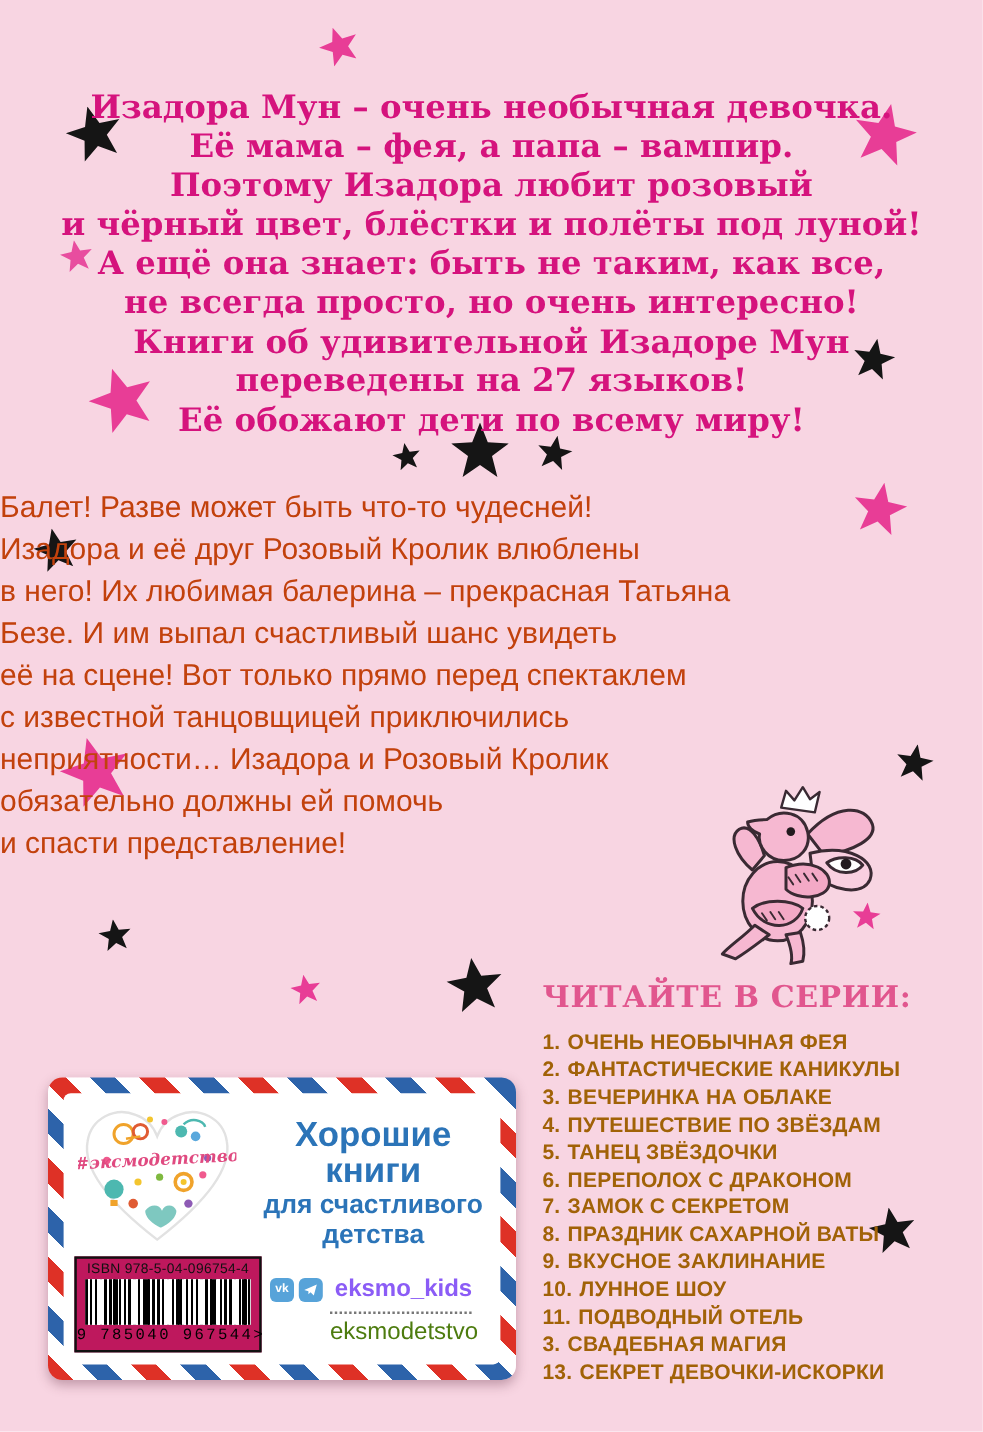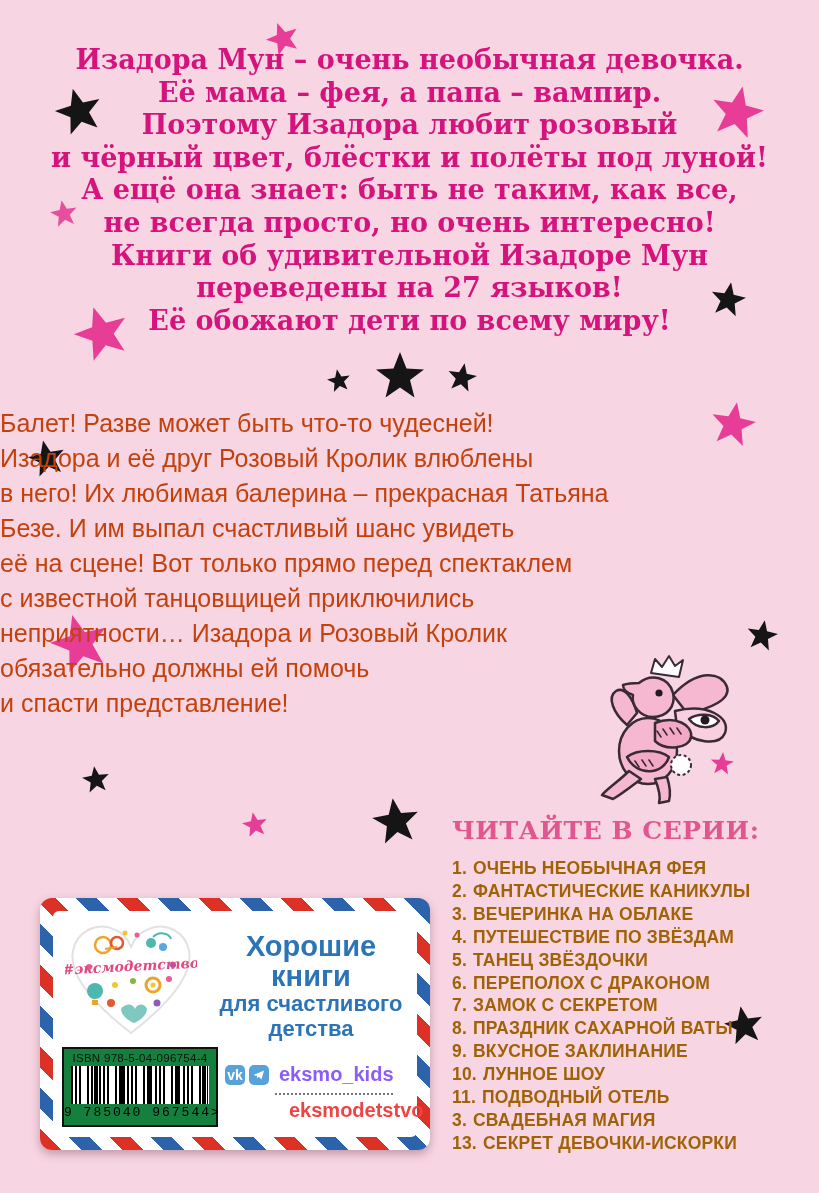--- a/index.html
+++ b/index.html
@@ -9,21 +9,21 @@
     font-family:"Liberation Sans","DejaVu Sans",sans-serif;
   }
   
   #stars-layer{position:absolute;inset:0;pointer-events:none;}
   .star{
     position:absolute;
     clip-path:polygon(50% 0%,63% 33%,98% 35%,70% 56%,79% 91%,50% 71%,21% 91%,30% 56%,2% 35%,37% 33%);
   }
   
   .intro{
-    position:absolute; top:44px; left:0; right:0;
+    position:absolute; top:74px; left:0; right:0;
     text-align:center;
     font-family:"DejaVu Serif","Liberation Serif",serif;
     font-weight:bold; font-size:27px; line-height:32.6px;
     color:#d5137d;
   }
   
   .synopsis{
     position:absolute; top:406px; left:0; right:0;
     text-align:left;
     font-size:25px; line-height:35px; color:#c2410c;
@@ -54,44 +54,44 @@
   }
   .heart-wrap{position:absolute; left:12px; top:8px; width:132px; height:122px;}
   .slogan{
     position:absolute; left:152px; top:20px; width:212px;
     text-align:center; color:#2b74b8; font-weight:bold;
   }
   .slogan .big{font-size:29px; line-height:30px;}
   .slogan .small{font-size:22px; line-height:25px;}
   .isbn-box{
     position:absolute; left:9px; top:136px; width:152px; height:76px;
-    border:2px solid #111; background:#15803d; text-align:center;
+    border:2px solid #111; background:#be185d; text-align:center;
   }
   .isbn-text{font-size:11.5px; color:#111; margin-top:3px; letter-spacing:.3px;}
   .barcode-bars{
     height:38px; margin:2px 7px 0 7px; background-color:#fff;
     background-image:
       repeating-linear-gradient(90deg,transparent 0 23px,#000 23px 27px),
       repeating-linear-gradient(90deg,transparent 0 11px,#fff 11px 14px),
       repeating-linear-gradient(90deg,#000 0 2px,#fff 2px 4px);
   }
   .barcode-digits{
     font-family:"Liberation Mono","DejaVu Sans Mono",monospace;
     font-size:13px; color:#000; letter-spacing:2px; margin-top:1px; white-space:nowrap;
   }
   .social{position:absolute; left:172px; top:152px; width:192px;}
   .social-row{display:flex; align-items:center;}
   .badge{
     width:20px; height:20px; border-radius:5px; background:#57a3d9;
     display:flex; align-items:center; justify-content:center; margin-right:4px;
-    color:#fff; font-weight:bold; font-size:14px;
+    color:#fff; font-weight:bold; font-size:10px;
   }
   .handle{font-size:20px; font-weight:bold; color:#8b5cf6; margin-left:6px;}
   .dotted-sep{border-top:2px dotted #777; width:118px; margin:7px 0 4px 50px;}
-  .handle2{font-size:20px; font-weight:bold; color:#ef4444; margin-left:64px;}
+  .handle2{font-size:20px; font-weight:normal; color:#4d7c0f; margin-left:50px;}
   
   .bunny{position:absolute; left:593px; top:653px;}
 </style>
 </head>
 <body>
 
 <div class="page">
 
   <div id="stars-layer">
       <div class="star" style="left: 266px; top: 22px; width: 34px; height: 34px; background: rgb(232, 61, 150); transform: rotate(-20deg);"></div>

